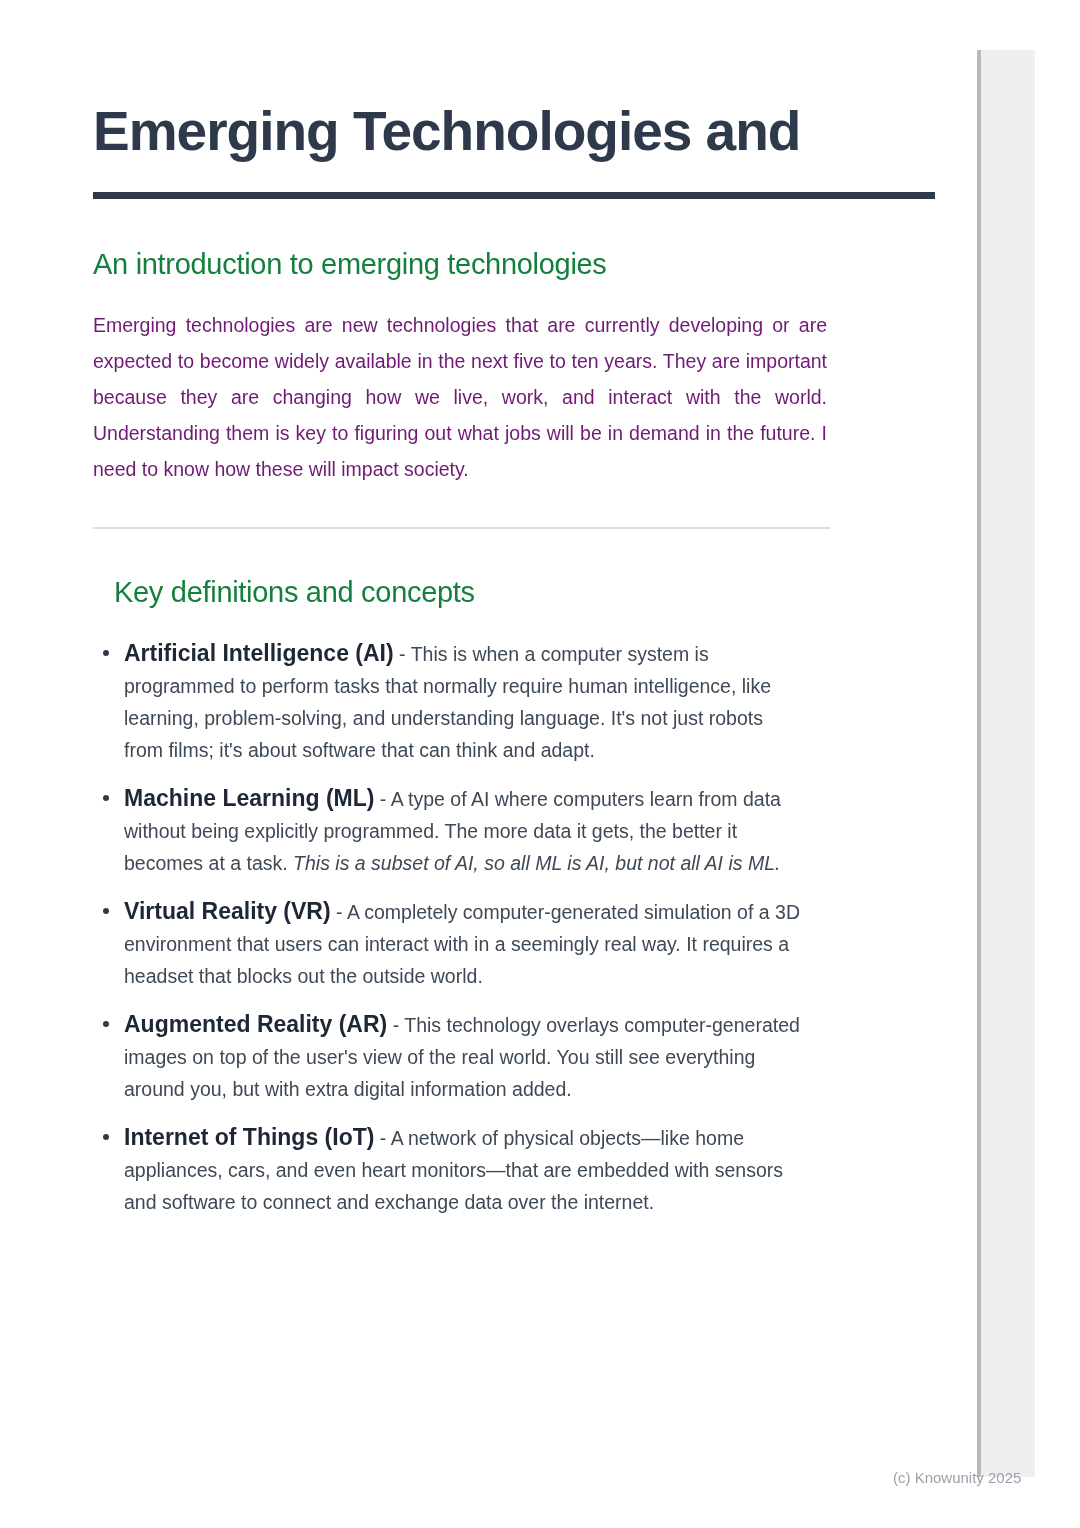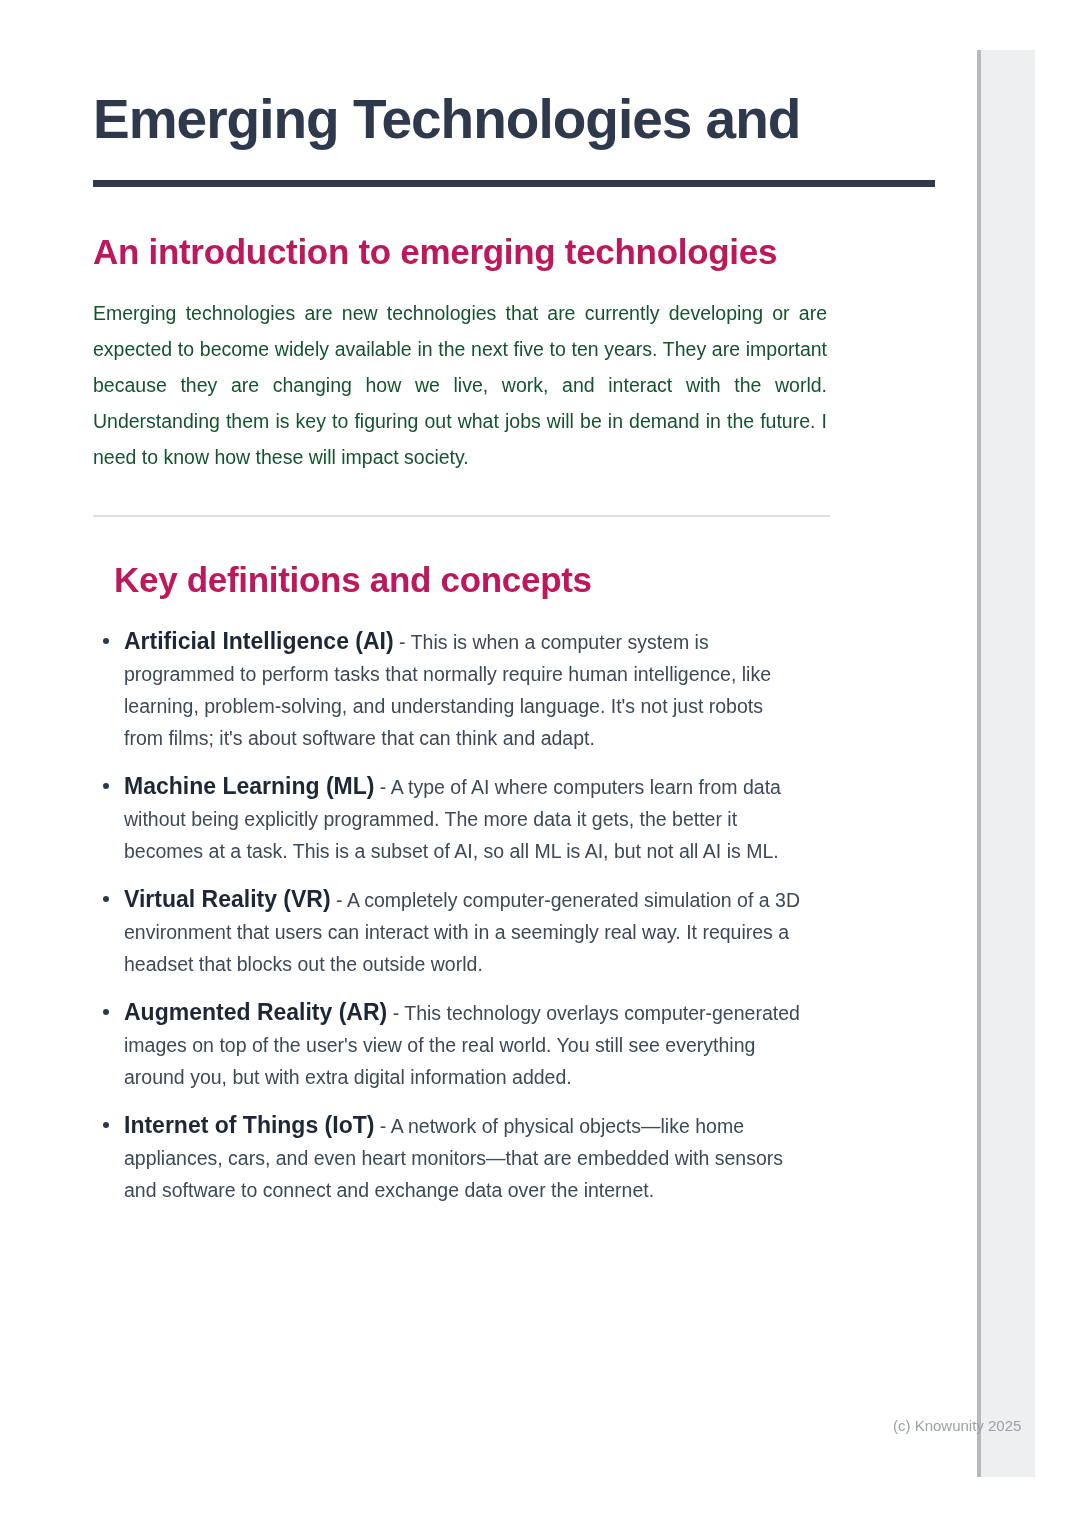--- a/index.html
+++ b/index.html
@@ -18,53 +18,53 @@
     top: 50px;
     width: 58px;
     height: 1427px;
     background: #edeff0;
     border-left: 4px solid #b6babd;
     z-index: 1;
   }
   .content {
     position: absolute;
     left: 93px;
-    top: 0;
+    top: 12px;
     width: 845px;
     z-index: 2;
   }
   h1 {
     margin: 88px 0 0 0;
     font-size: 55px;
     line-height: 62px;
     font-weight: bold;
     letter-spacing: -1px;
     color: #2e3a4c;
   }
   h1 .line { display: block; }
   .title-rule {
     margin-top: 30px;
     width: 842px;
     height: 7px;
     background: #2e3a4c;
   }
   h2 {
     margin: 48px 0 0 0;
-    font-size: 35px;
+    font-size: 29px;
     line-height: 34px;
-    font-weight: bold;
+    font-weight: normal;
     letter-spacing: -0.3px;
-    color: #be185d;
+    color: #15803d;
   }
   .intro {
     width: 734px;
     margin: 26px 0 0 0;
     font-size: 19.5px;
     line-height: 36px;
-    color: #14532d;
+    color: #701a75;
     text-align: justify;
   }
   .soft-divider {
     width: 737px;
     height: 2px;
     background: #dcdee0;
     margin-top: 40px;
   }
   h2.second { margin-top: 46px; margin-left: 21px; }
   ul.defs {
@@ -89,25 +89,25 @@
     width: 6px;
     height: 6px;
     border-radius: 50%;
     background: #2e3a4c;
   }
   .term {
     font-weight: bold;
     font-size: 23px;
     color: #1d2735;
   }
-  .def.italic { }
+  .def.italic { font-style: italic; }
   .watermark {
     position: absolute;
     left: 893px;
-    top: 1417px;
+    top: 1469px;
     font-size: 15px;
     color: #9aa1a8;
     z-index: 3;
     white-space: nowrap;
   }
 </style>
 </head>
 <body>
 
 <div class="page">

